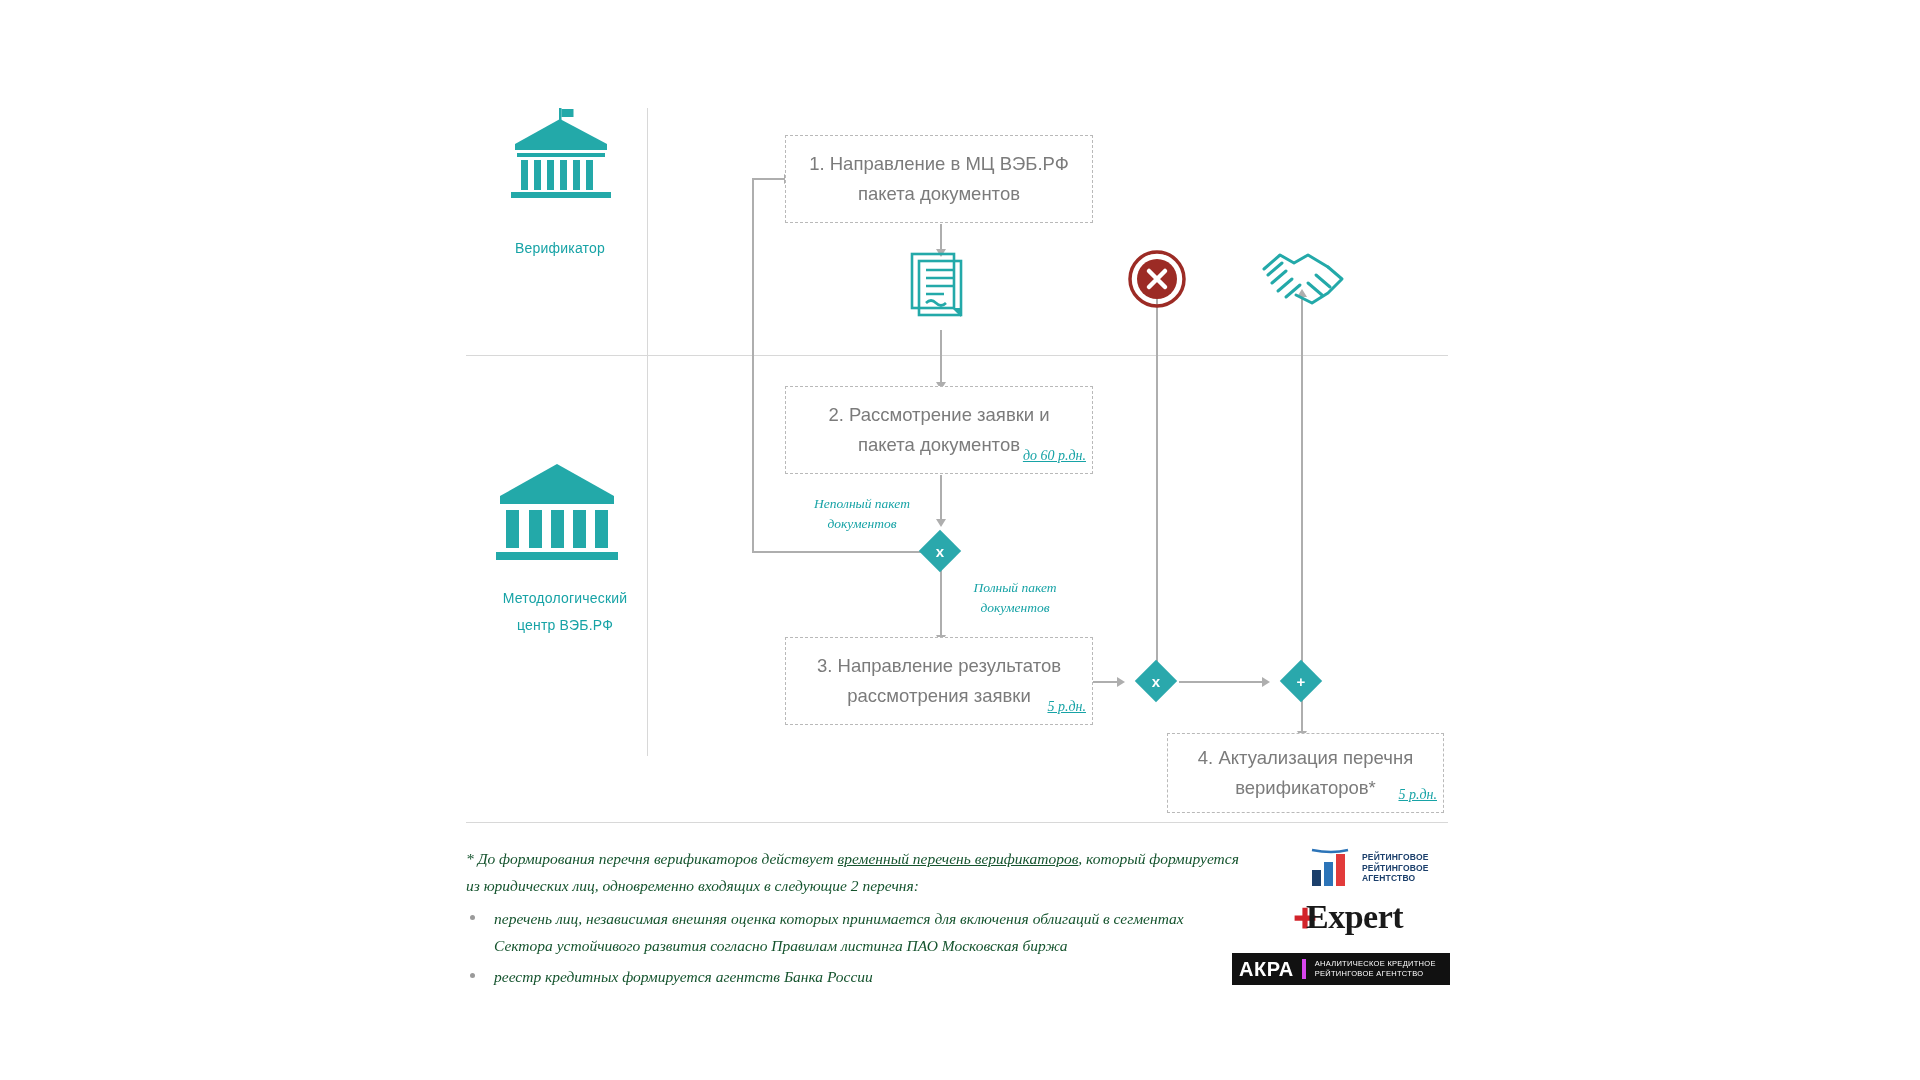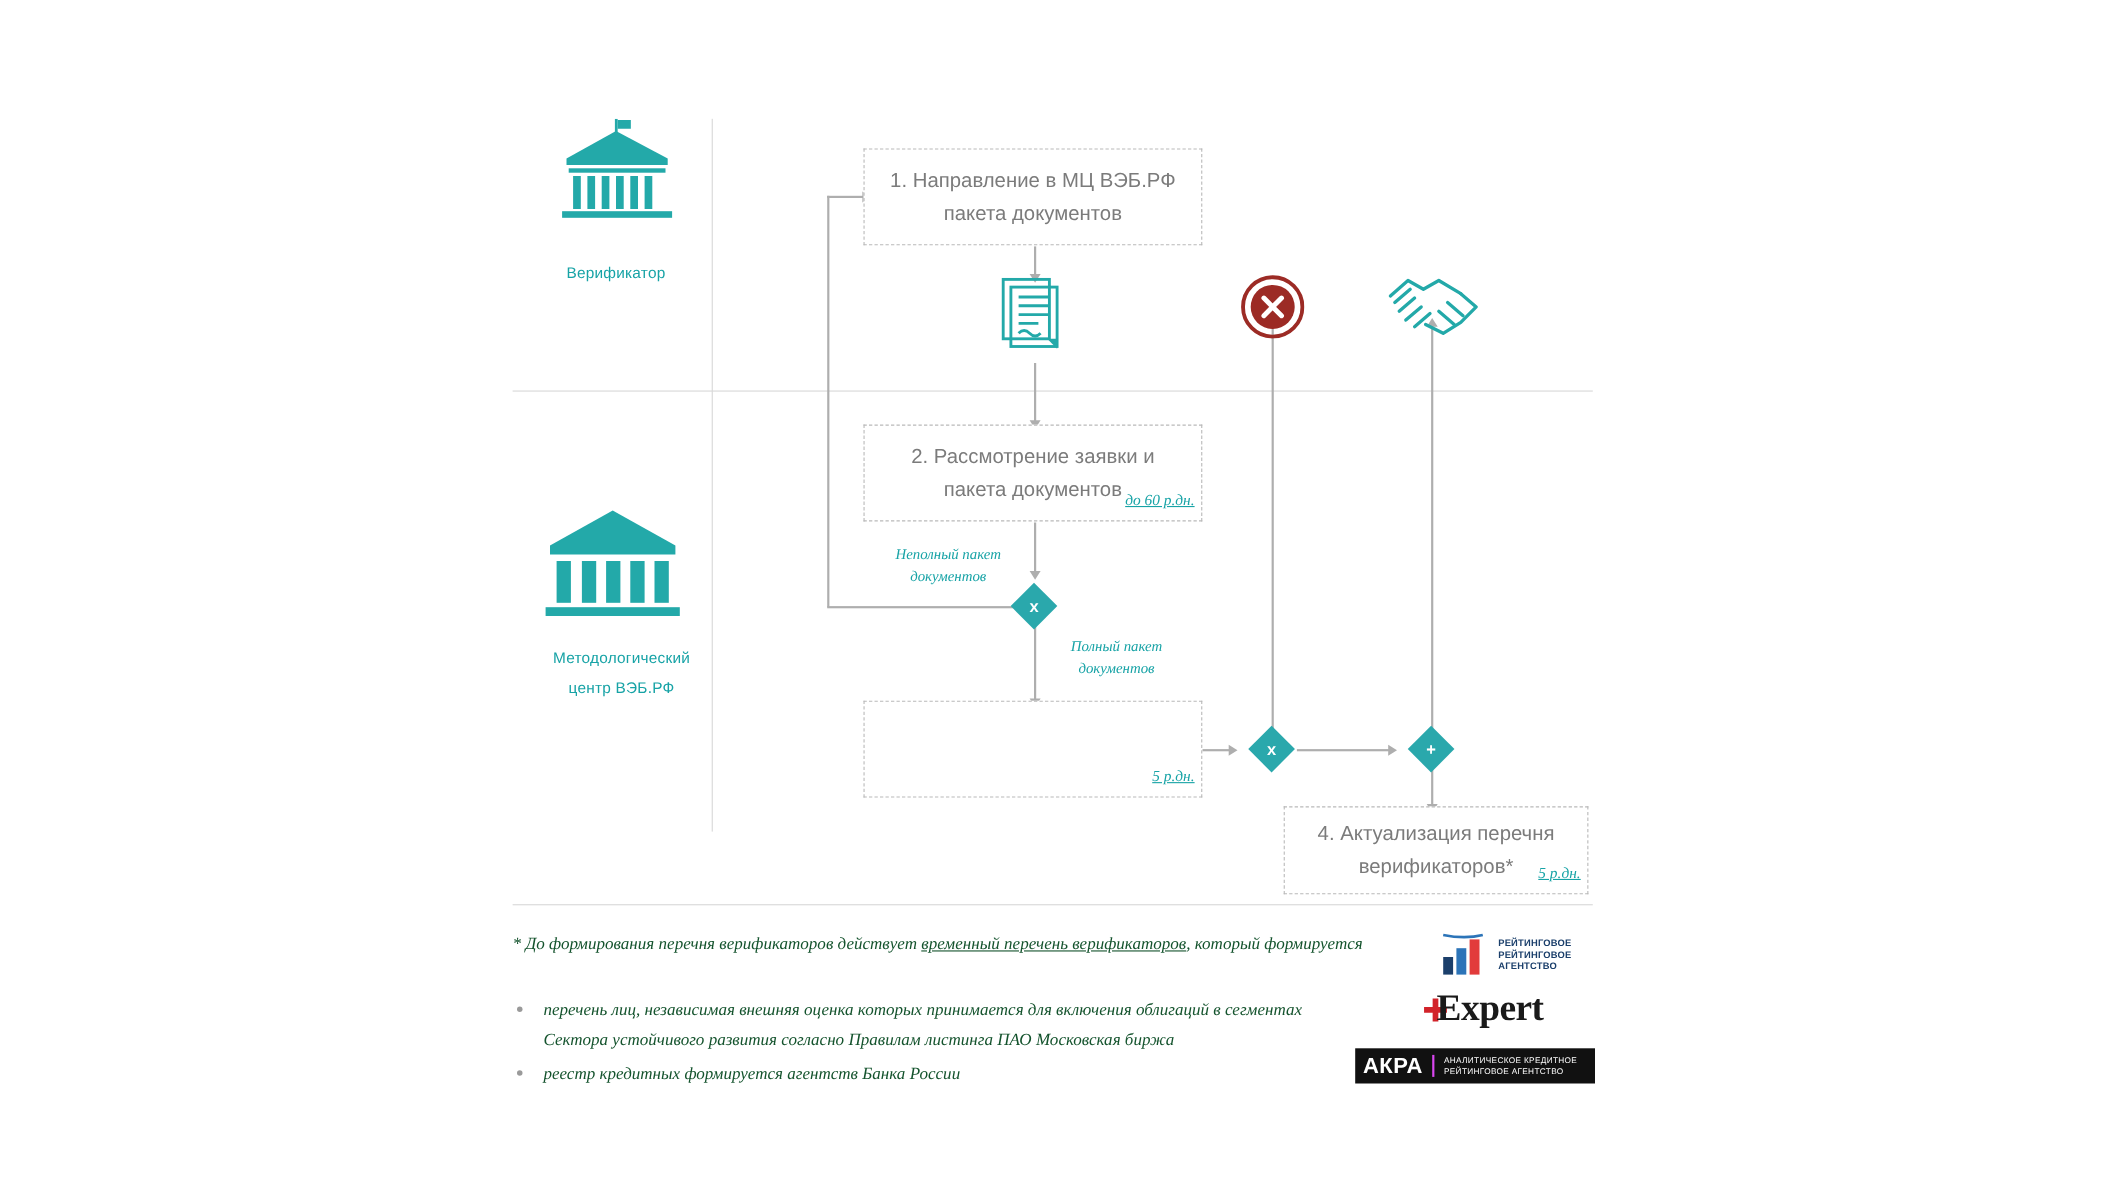--- a/index.html
+++ b/index.html
@@ -265,20 +265,24 @@
 
   <div class="pbox" style="left:785px; top:386px; width:308px; height:88px;text-align:center;">
     <span class="txt">
       <span>2. Рассмотрение заявки и</span><br>
       <span>пакета документов</span>
     </span>
     <span class="dur">до 60 р.дн.</span>
   </div>
 
   <div class="pbox" style="left:785px; top:637px; width:308px; height:88px;">
+    <span class="txt">
+      <span>3. Направление результатов</span><br>
+      <span>рассмотрения заявки</span>
+    </span>
     <span class="dur">5 р.дн.</span>
   </div>
 
   <div class="pbox" style="left:1167px; top:733px; width:277px; height:80px;text-align:center;">
     <span class="txt">
       <span>4. Актуализация перечня</span><br>
       <span>верификаторов*</span>
     </span>
     <span class="dur">5 р.дн.</span>
   </div>
@@ -341,20 +345,21 @@
       </g>
     </svg>
   </div>
 
   <div class="foot-line" style="left:466px; top:822px; width:982px;"></div>
 
   <div class="foot" style="left:466px; top:845px; width:840px;">
     <div>
       <span>* До формирования перечня верификаторов действует </span><u>временный перечень верификаторов</u><span>, который формируется</span>
     </div>
+    <div>из юридических лиц, одновременно входящих в следующие 2 перечня:</div>
   </div>
 
   <div class="foot" style="left:466px; top:905px; width:760px;">
     <div class="bullet-row">
       <span class="bullet-dot"></span>
       <div>перечень лиц, независимая внешняя оценка которых принимается для включения облигаций в сегментах</div>
       <div>Сектора устойчивого развития согласно Правилам листинга ПАО Московская биржа</div>
     </div>
   </div>
 
@@ -382,20 +387,20 @@
   <div class="logo-box" style="left:1292px; top:898px; width:180px; height:44px;">
     <svg viewBox="0 0 30 30" width="26" height="26" style="position:absolute; left:0; top:8px;">
       <path d="M12 2 h6 v9 h9 v6 h-9 v9 h-6 v-9 h-9 v-6 h9 z" fill="#d2232a"></path>
     </svg>
     <div class="expert-txt" style="position:absolute; left:14px; top:0;">Expert</div>
   </div>
 
   <div class="logo-box" style="left:1232px; top:924px;margin-top:29px;">
     <div class="akra">
       <div class="akra-name">АКРА</div>
-      <div style="border-left:2px solid #d946ef; margin-left:8px; padding-left:0;">
+      <div style="border-left:4px solid #d946ef; margin-left:8px; padding-left:0;">
         <div class="akra-sub">АНАЛИТИЧЕСКОЕ КРЕДИТНОЕ</div>
         <div class="akra-sub">РЕЙТИНГОВОЕ АГЕНТСТВО</div>
       </div>
     </div>
   </div>
 
 </div>
 
 </body></html>

